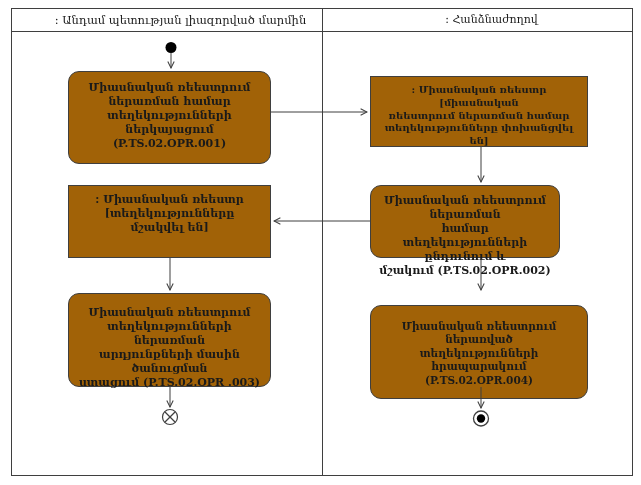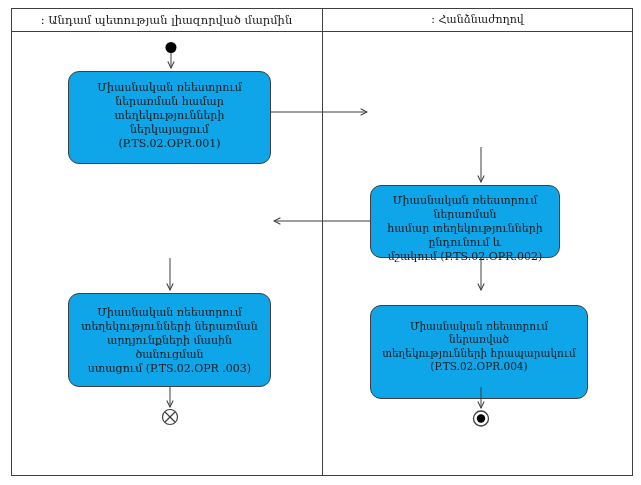--- a/index.html
+++ b/index.html
@@ -33,32 +33,34 @@
     position: absolute;
     left: 322px; top: 8px;
     width: 1px; height: 468px;
     background: #3f3f3f;
   }
   .lane-header {
     position: absolute;
     top: 8px; height: 23px;
     display: flex; align-items: center; justify-content: center;
     text-align: center;
+    margin-left: 14px;
   }
   .lane-header.left  { left: 11px;  width: 311px; font-size: 11.5px; }
   .lane-header.right { left: 322px; width: 311px; font-size: 11px; }
 
   
   .node {
     position: absolute;
-    background: #0ea5e9;
+    background: #a16207;
     border: 1px solid #3f3f3f;
     text-align: center;
     white-space: pre-line;
     line-height: 1.28;
+    font-weight: bold;
   }
   .node.rounded { border-radius: 11px; }
   .node.object  { border-radius: 0; }
 
   .n-opr001 { left: 68px;  top: 71px;  width: 203px; height: 93px; font-size: 11px;  padding: 9px 8px 0; }
   .n-transferred { left: 370px; top: 76px;  width: 218px; height: 71px; font-size: 10px;  padding: 7px 8px 0; }
   .n-opr002 { left: 370px; top: 185px; width: 190px; height: 73px; font-size: 11px; padding: 8px 8px 0; }
   .n-processed { left: 68px;  top: 185px; width: 203px; height: 73px; font-size: 11px;  padding: 7px 8px 0; }
   .n-opr003 { left: 68px;  top: 293px; width: 203px; height: 94px; font-size: 11px;  padding: 12px 6px 0; }
   .n-opr004 { left: 370px; top: 293px; width: 218px; height: 94px; font-size: 10.5px; padding: 14px 8px 0; margin-top: 12px; }
@@ -80,25 +82,30 @@
   <div class="lane-divider"></div>
 
   <div class="lane-header left">: Անդամ պետության լիազորված մարմին</div>
   <div class="lane-header right">: Հանձնաժողով</div>
 
   <div class="node rounded n-opr001">Միասնական ռեեստրում
 ներառման համար
 տեղեկությունների ներկայացում
 (P.TS.02.OPR.001)</div>
 
+  <div class="node object n-transferred">: Միասնական ռեեստր [միասնական
+ռեեստրում ներառման համար
+տեղեկությունները փոխանցվել են]</div>
 
   <div class="node rounded n-opr002">Միասնական ռեեստրում ներառման
 համար տեղեկությունների ընդունում և
 մշակում (P.TS.02.OPR.002)</div>
 
+  <div class="node object n-processed">: Միասնական ռեեստր
+[տեղեկությունները մշակվել են]</div>
 
   <div class="node rounded n-opr003">Միասնական ռեեստրում
 տեղեկությունների ներառման
 արդյունքների մասին ծանուցման
 ստացում (P.TS.02.OPR .003)</div>
 
   <div class="node rounded n-opr004">Միասնական ռեեստրում ներառված
 տեղեկությունների հրապարակում
 (P.TS.02.OPR.004)</div>
 

